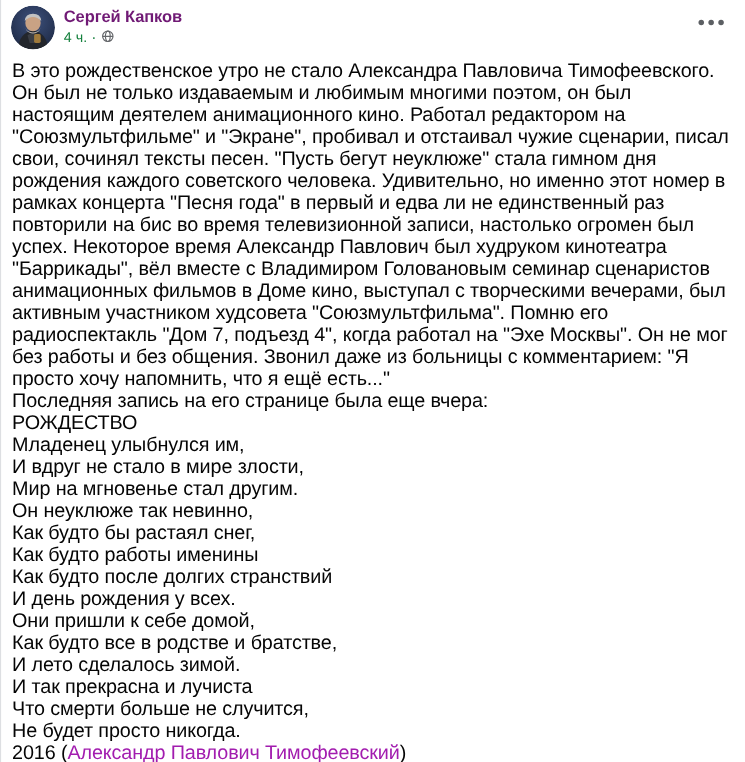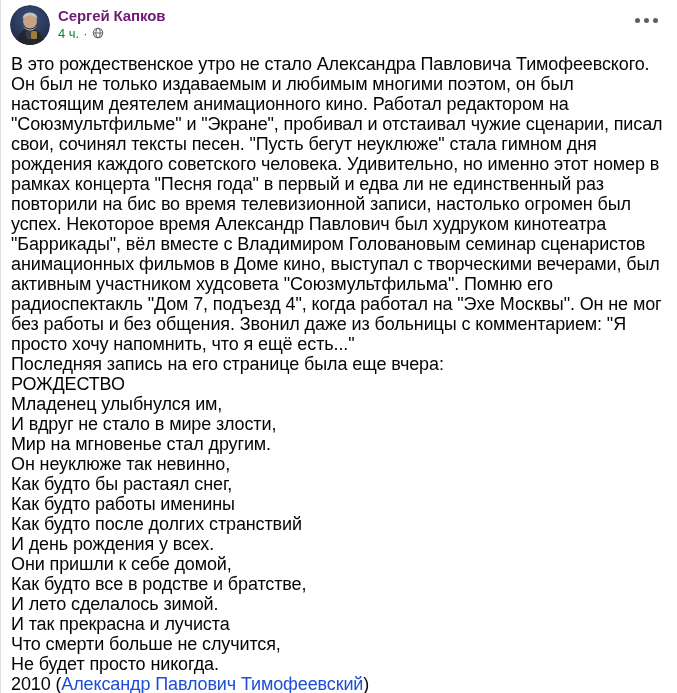--- a/index.html
+++ b/index.html
@@ -77,21 +77,21 @@
   .post-body {
     padding: 9px 10px 0 10px;
     font-size: 18px;
     line-height: 20px;
     color: #050505;
     letter-spacing: -0.12px;
   }
   .paragraph { white-space: normal; }
   .poem-line { white-space: nowrap; }
   .attribution a {
-    color: #1d4ed8;
+    color: #a21caf;
     text-decoration: none;
     cursor: pointer;
   }
 </style>
 </head>
 <body>
 
 <div class="card">
 
   <div class="header">
@@ -149,16 +149,16 @@
     <div class="poem-line">Как будто бы растаял снег,</div>
     <div class="poem-line">Как будто работы именины</div>
     <div class="poem-line">Как будто после долгих странствий</div>
     <div class="poem-line">И день рождения у всех.</div>
     <div class="poem-line">Они пришли к себе домой,</div>
     <div class="poem-line">Как будто все в родстве и братстве,</div>
     <div class="poem-line">И лето сделалось зимой.</div>
     <div class="poem-line">И так прекрасна и лучиста</div>
     <div class="poem-line">Что смерти больше не случится,</div>
     <div class="poem-line">Не будет просто никогда.</div>
-    <div class="attribution"><span>2010 (</span><a href="#">Александр Павлович Тимофеевский</a><span>)</span></div>
+    <div class="attribution"><span>2016 (</span><a href="#">Александр Павлович Тимофеевский</a><span>)</span></div>
   </div>
 
 </div>
 
 </body></html>

